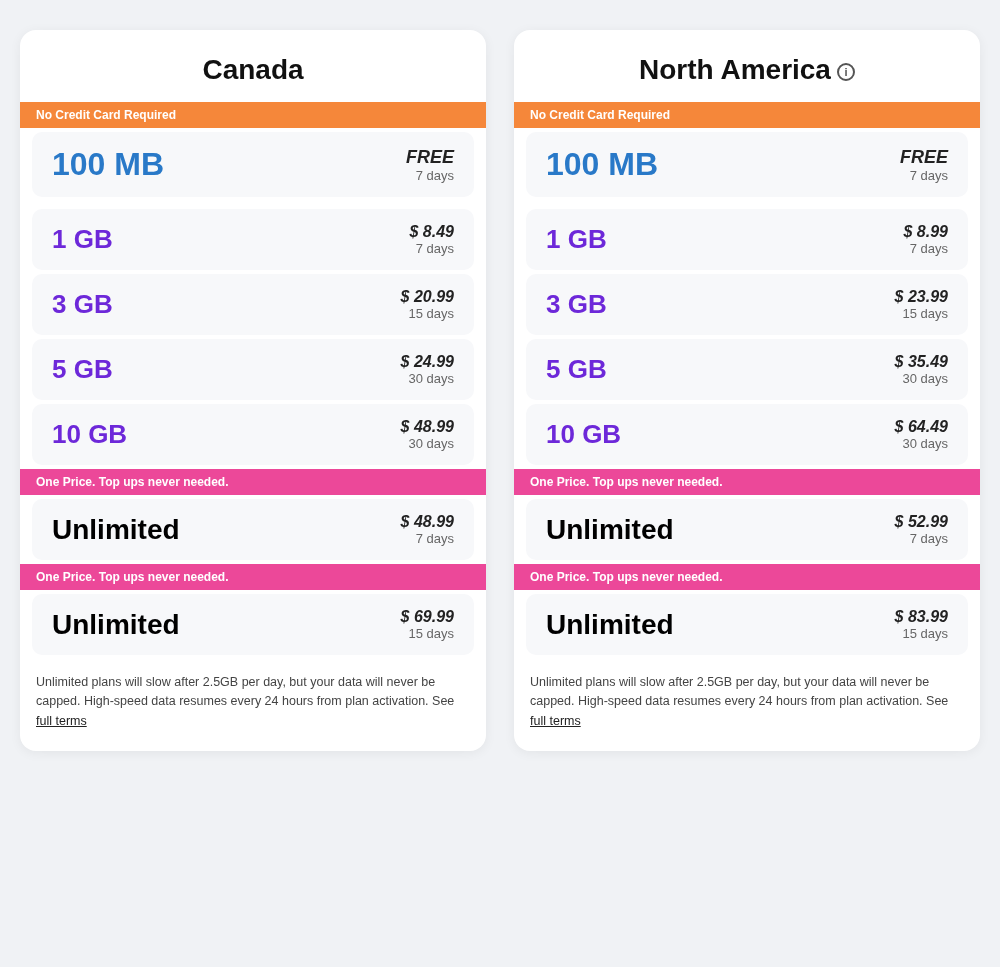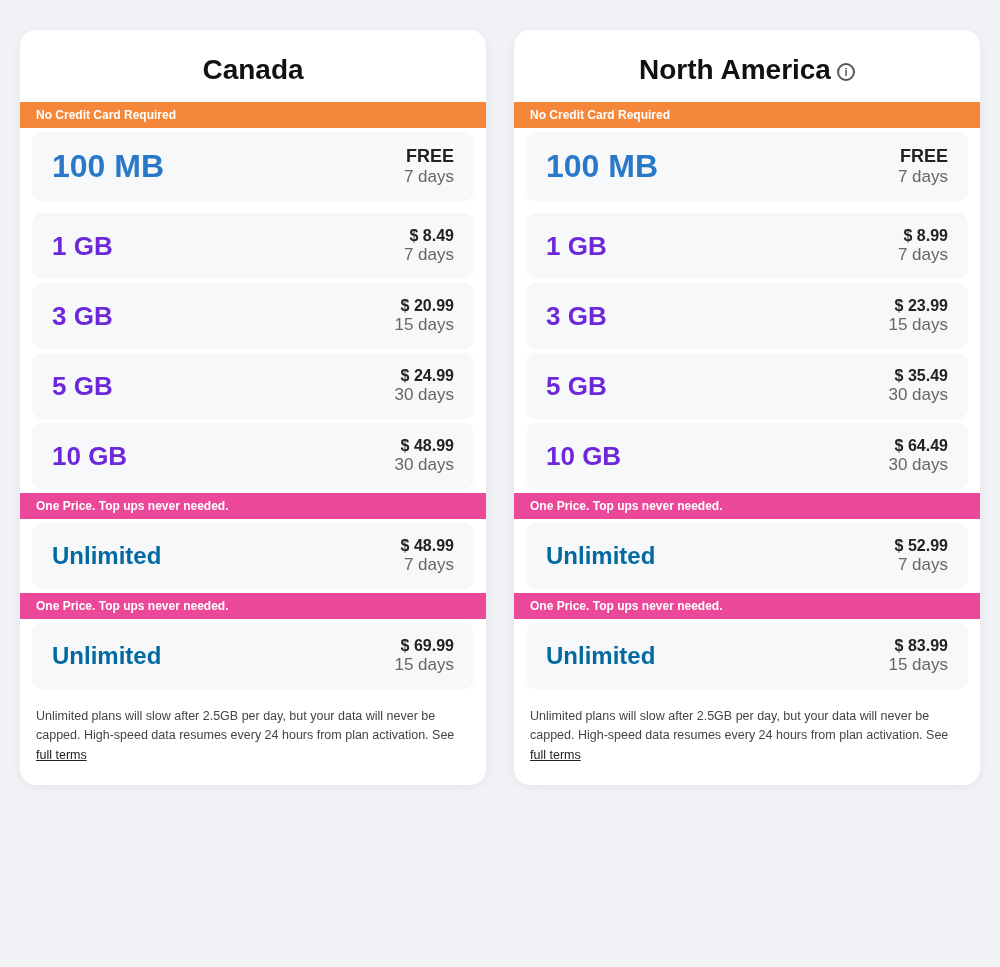--- a/index.html
+++ b/index.html
@@ -89,36 +89,37 @@
     }
 
     .plan-price-block {
       text-align: right;
     }
 
     .plan-price {
       font-size: 16px;
       font-weight: 600;
       color: #222;
+      font-style: italic;
     }
 
     .plan-days {
-      font-size: 17px;
+      font-size: 13px;
       color: #666;
     }
 
     .plan-price.free {
       font-size: 18px;
       font-weight: 700;
       color: #222;
     }
 
     .plan-data.unlimited {
-      font-size: 24px;
-      color: #0369a1;
+      font-size: 28px;
+      color: #000000;
       font-weight: 800;
     }
 
     .disclaimer {
       font-size: 12.5px;
       color: #444;
       padding: 14px 16px 0;
       line-height: 1.55;
     }
 

